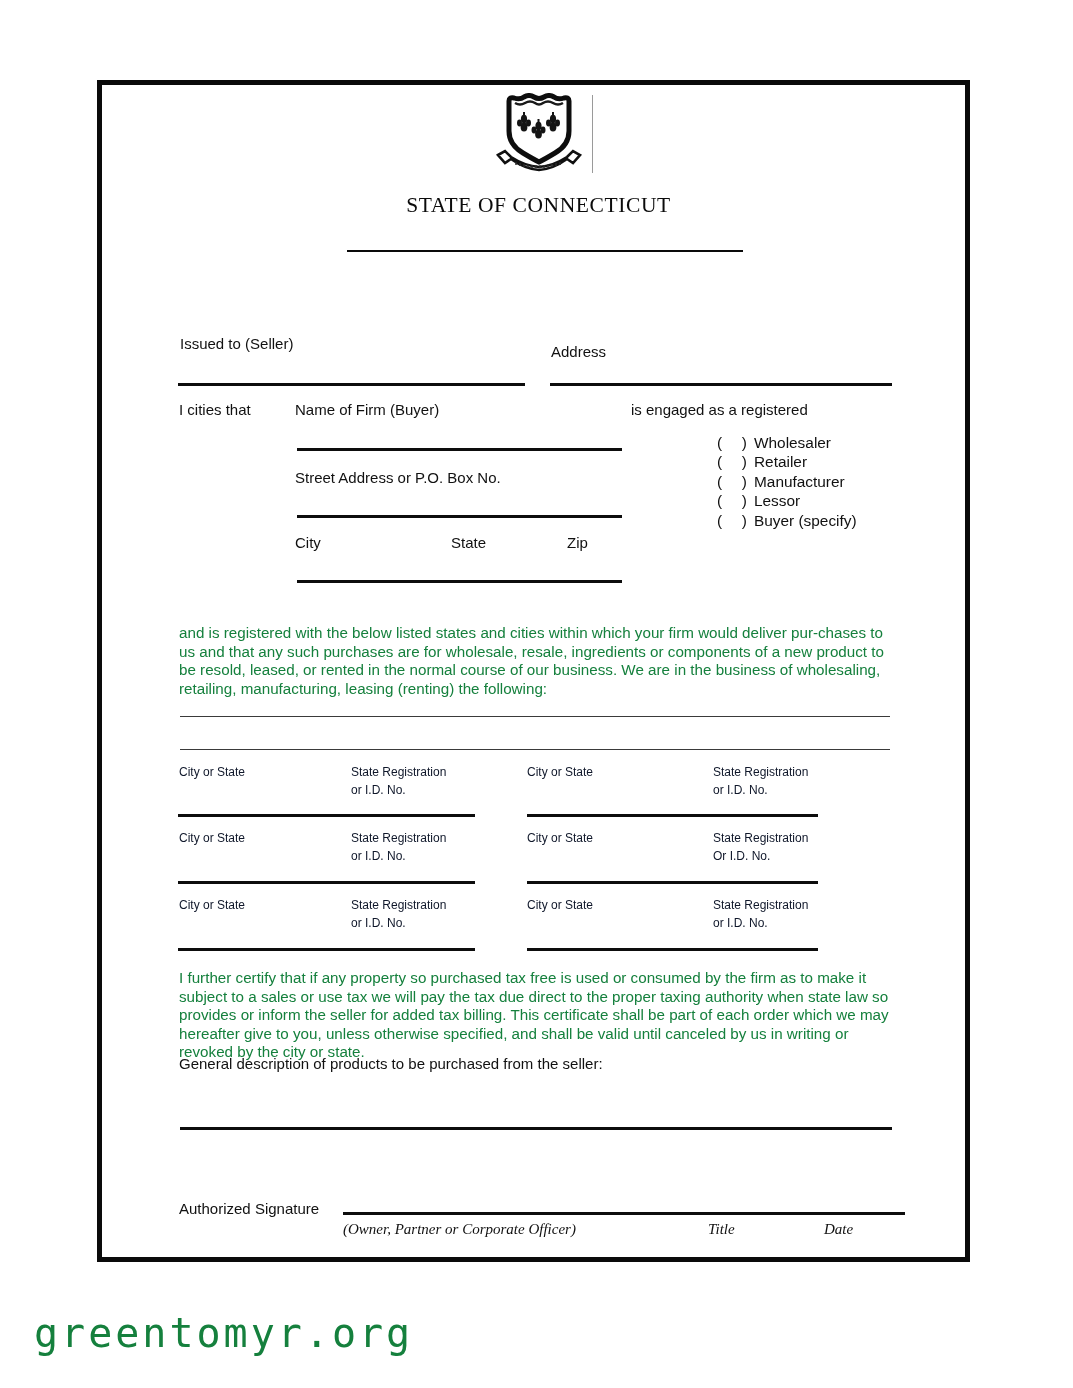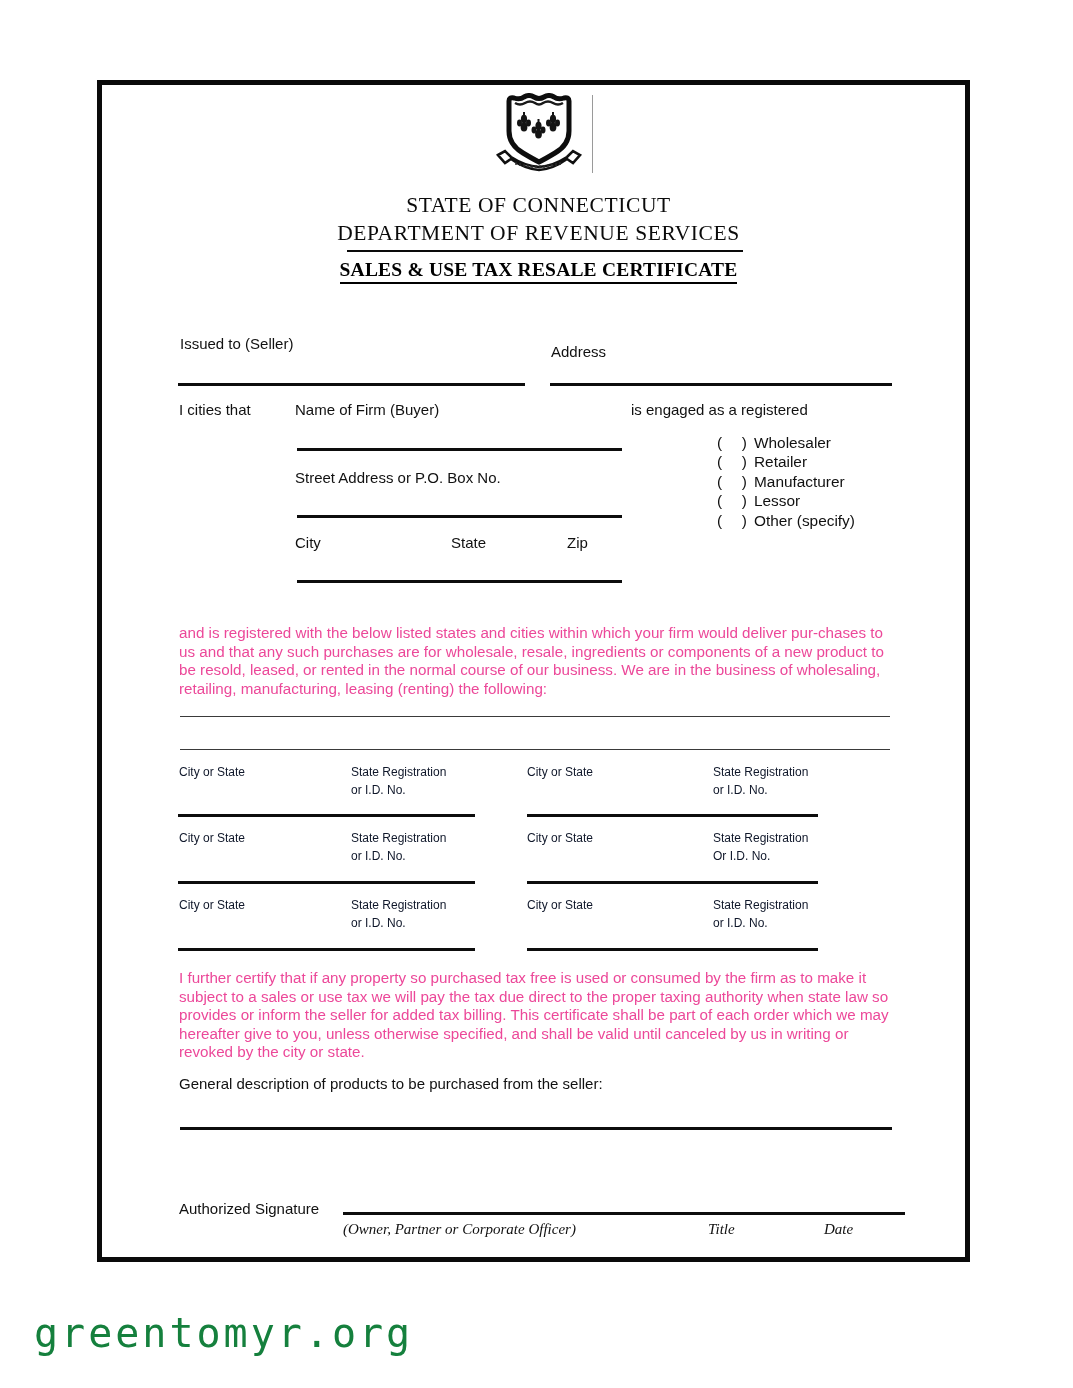--- a/index.html
+++ b/index.html
@@ -106,21 +106,21 @@
   .ftext {
     position: absolute;
     font-size: 15px;
     color: #111;
     white-space: nowrap;
     line-height: 1.2;
   }
   .para {
     position: absolute;
     font-size: 15.2px;
-    color: #ec4899;
+    color: #15803d;
     line-height: 1.22;
     text-align: left;
   }
   .small-lbl {
     position: absolute;
     font-size: 12px;
     color: #0f172a;
     line-height: 1.3;
     white-space: nowrap;
   }
@@ -212,26 +212,22 @@
           <line x1="63" y1="70" x2="63" y2="73"></line>
           <line x1="67" y1="69" x2="67" y2="72"></line>
         </g>
       </svg>
       <div id="seal-rule"></div>
     </div>
   </div>
 
   <div id="hdr-block">
     <div class="hdr-line">STATE OF CONNECTICUT</div>
-    <div class="hdr-line">DEPARTMENT OF REVENUE SERVICES</div>
   </div>
   <div id="title-rule"></div>
-  <div id="doc-title">
-    <span>SALES &amp; USE TAX RESALE CERTIFICATE</span>
-  </div>
 
   <div class="ftext" style="left:78px; top:250px;">Issued to (Seller)</div>
   <div class="ftext" style="left:449px; top:250px;margin-top:8px;">Address</div>
   <div class="rule" style="left:76px; top:298px; width:347px;"></div>
   <div class="rule" style="left:448px; top:298px; width:342px;"></div>
 
   <div class="ftext" style="left:77px; top:316px;">I cities that</div>
   <div class="ftext" style="left:193px; top:316px;text-align:right;">Name of Firm (Buyer)</div>
   <div class="rule" style="left:195px; top:363px; width:325px;"></div>
 
@@ -262,21 +258,21 @@
       <span class="opt-label">Manufacturer</span>
     </div>
     <div class="opt-row">
       <span class="opt-paren-l">(</span>
       <span class="opt-paren-r">)</span>
       <span class="opt-label">Lessor</span>
     </div>
     <div class="opt-row">
       <span class="opt-paren-l">(</span>
       <span class="opt-paren-r">)</span>
-      <span class="opt-label">Other (specify)</span>
+      <span class="opt-label">Buyer (specify)</span>
     </div>
   </div>
 
   <div class="para" style="left:77px; top:539px; width:714px;">and is registered with the below listed states and cities within which your firm would deliver pur-chases to us and that any such purchases are for wholesale, resale, ingredients or components of a new product to be resold, leased, or rented in the normal course of our business.  We are in the business of wholesaling, retailing, manufacturing, leasing (renting) the following:</div>
 
   <div class="rule-thin" style="left:78px; top:631px; width:710px;"></div>
   <div class="rule-thin" style="left:78px; top:664px; width:710px;"></div>
 
   <div class="small-lbl" style="left:77px; top:680px;">City or State</div>
   <div class="small-lbl" style="left:249px; top:680px;">State Registration</div>
@@ -300,21 +296,21 @@
   <div class="small-lbl" style="left:249px; top:813px;">State Registration</div>
   <div class="small-lbl" style="left:249px; top:831px;">or I.D. No.</div>
   <div class="small-lbl" style="left:425px; top:813px;">City or State</div>
   <div class="small-lbl" style="left:611px; top:813px;">State Registration</div>
   <div class="small-lbl" style="left:611px; top:831px;">or I.D. No.</div>
   <div class="rule" style="left:76px; top:863px; width:297px;"></div>
   <div class="rule" style="left:425px; top:863px; width:291px;"></div>
 
   <div class="para" style="left:77px; top:884px; width:718px;">I further certify that if any property so purchased tax free is used or consumed by the firm as to make it subject to a sales or use tax we will pay the tax due direct to the proper taxing authority when state law so provides or inform the seller for added tax billing. This certificate shall be part of each order which we may hereafter give to you, unless otherwise specified, and shall be valid until canceled by us in writing or revoked by the city or state.</div>
 
-  <div class="ftext" style="left:77px; top:990px;">General description of products to be purchased from the seller:</div>
+  <div class="ftext" style="left:77px; top:970px;">General description of products to be purchased from the seller:</div>
   <div class="rule" style="left:78px; top:1042px; width:712px;"></div>
 
 
   <div class="ftext" style="left:77px; top:1115px;">Authorized Signature</div>
   <div class="rule" style="left:241px; top:1127px; width:562px;"></div>
   <div class="ital-serif" style="left:241px; top:1136px;">(Owner, Partner or Corporate Officer)</div>
   <div class="ital-serif" style="left:606px; top:1136px;">Title</div>
   <div class="ital-serif" style="left:722px; top:1136px;">Date</div>
 
 </div>

